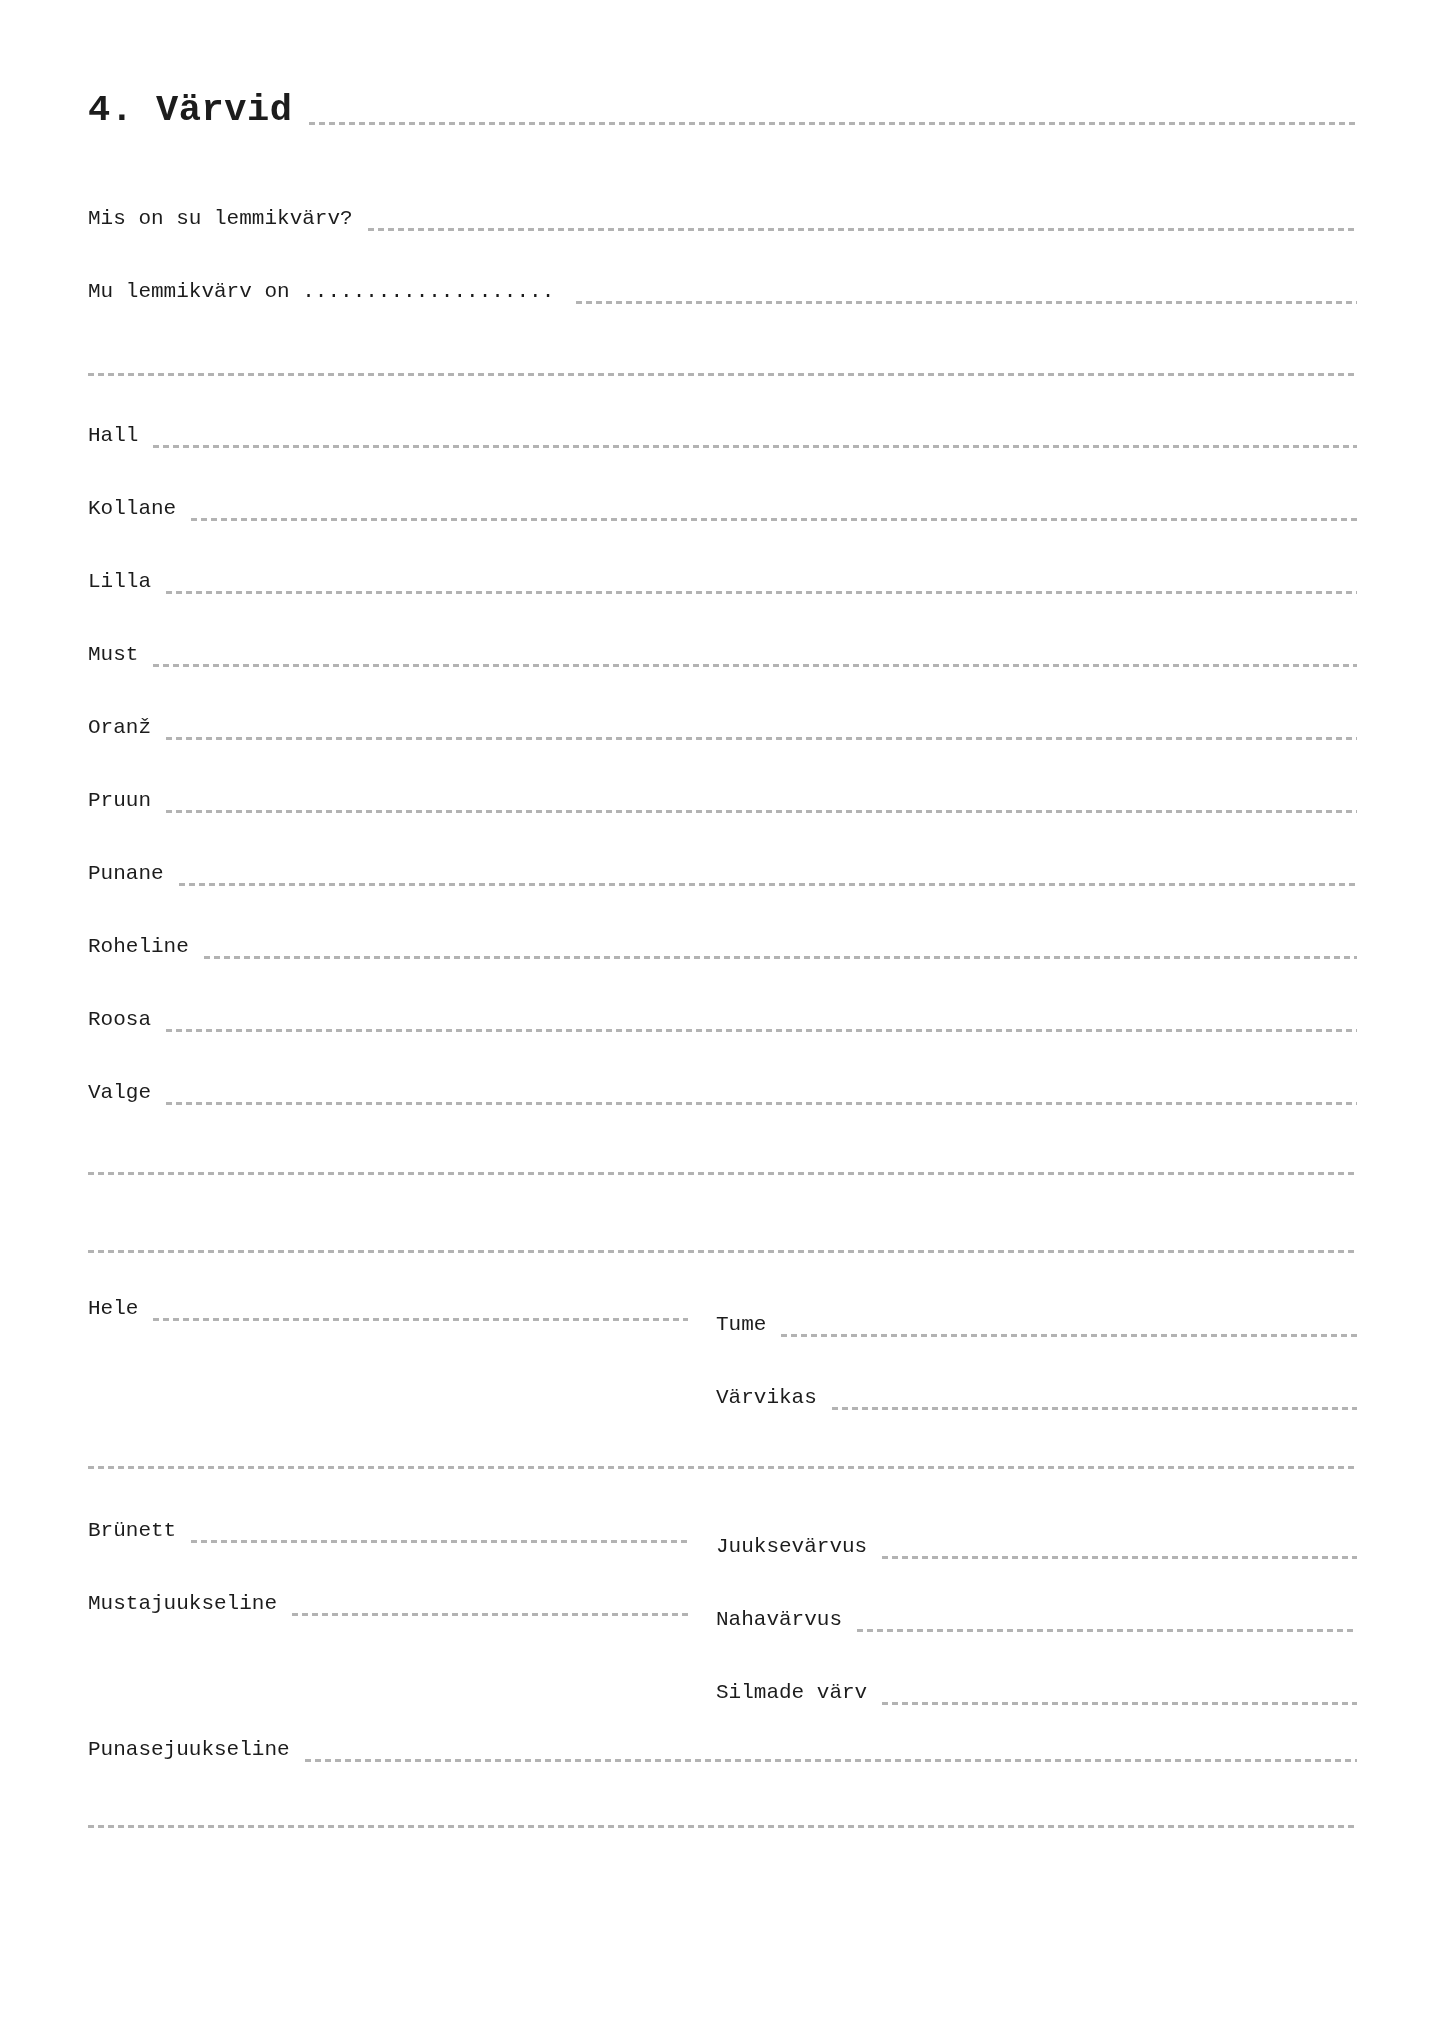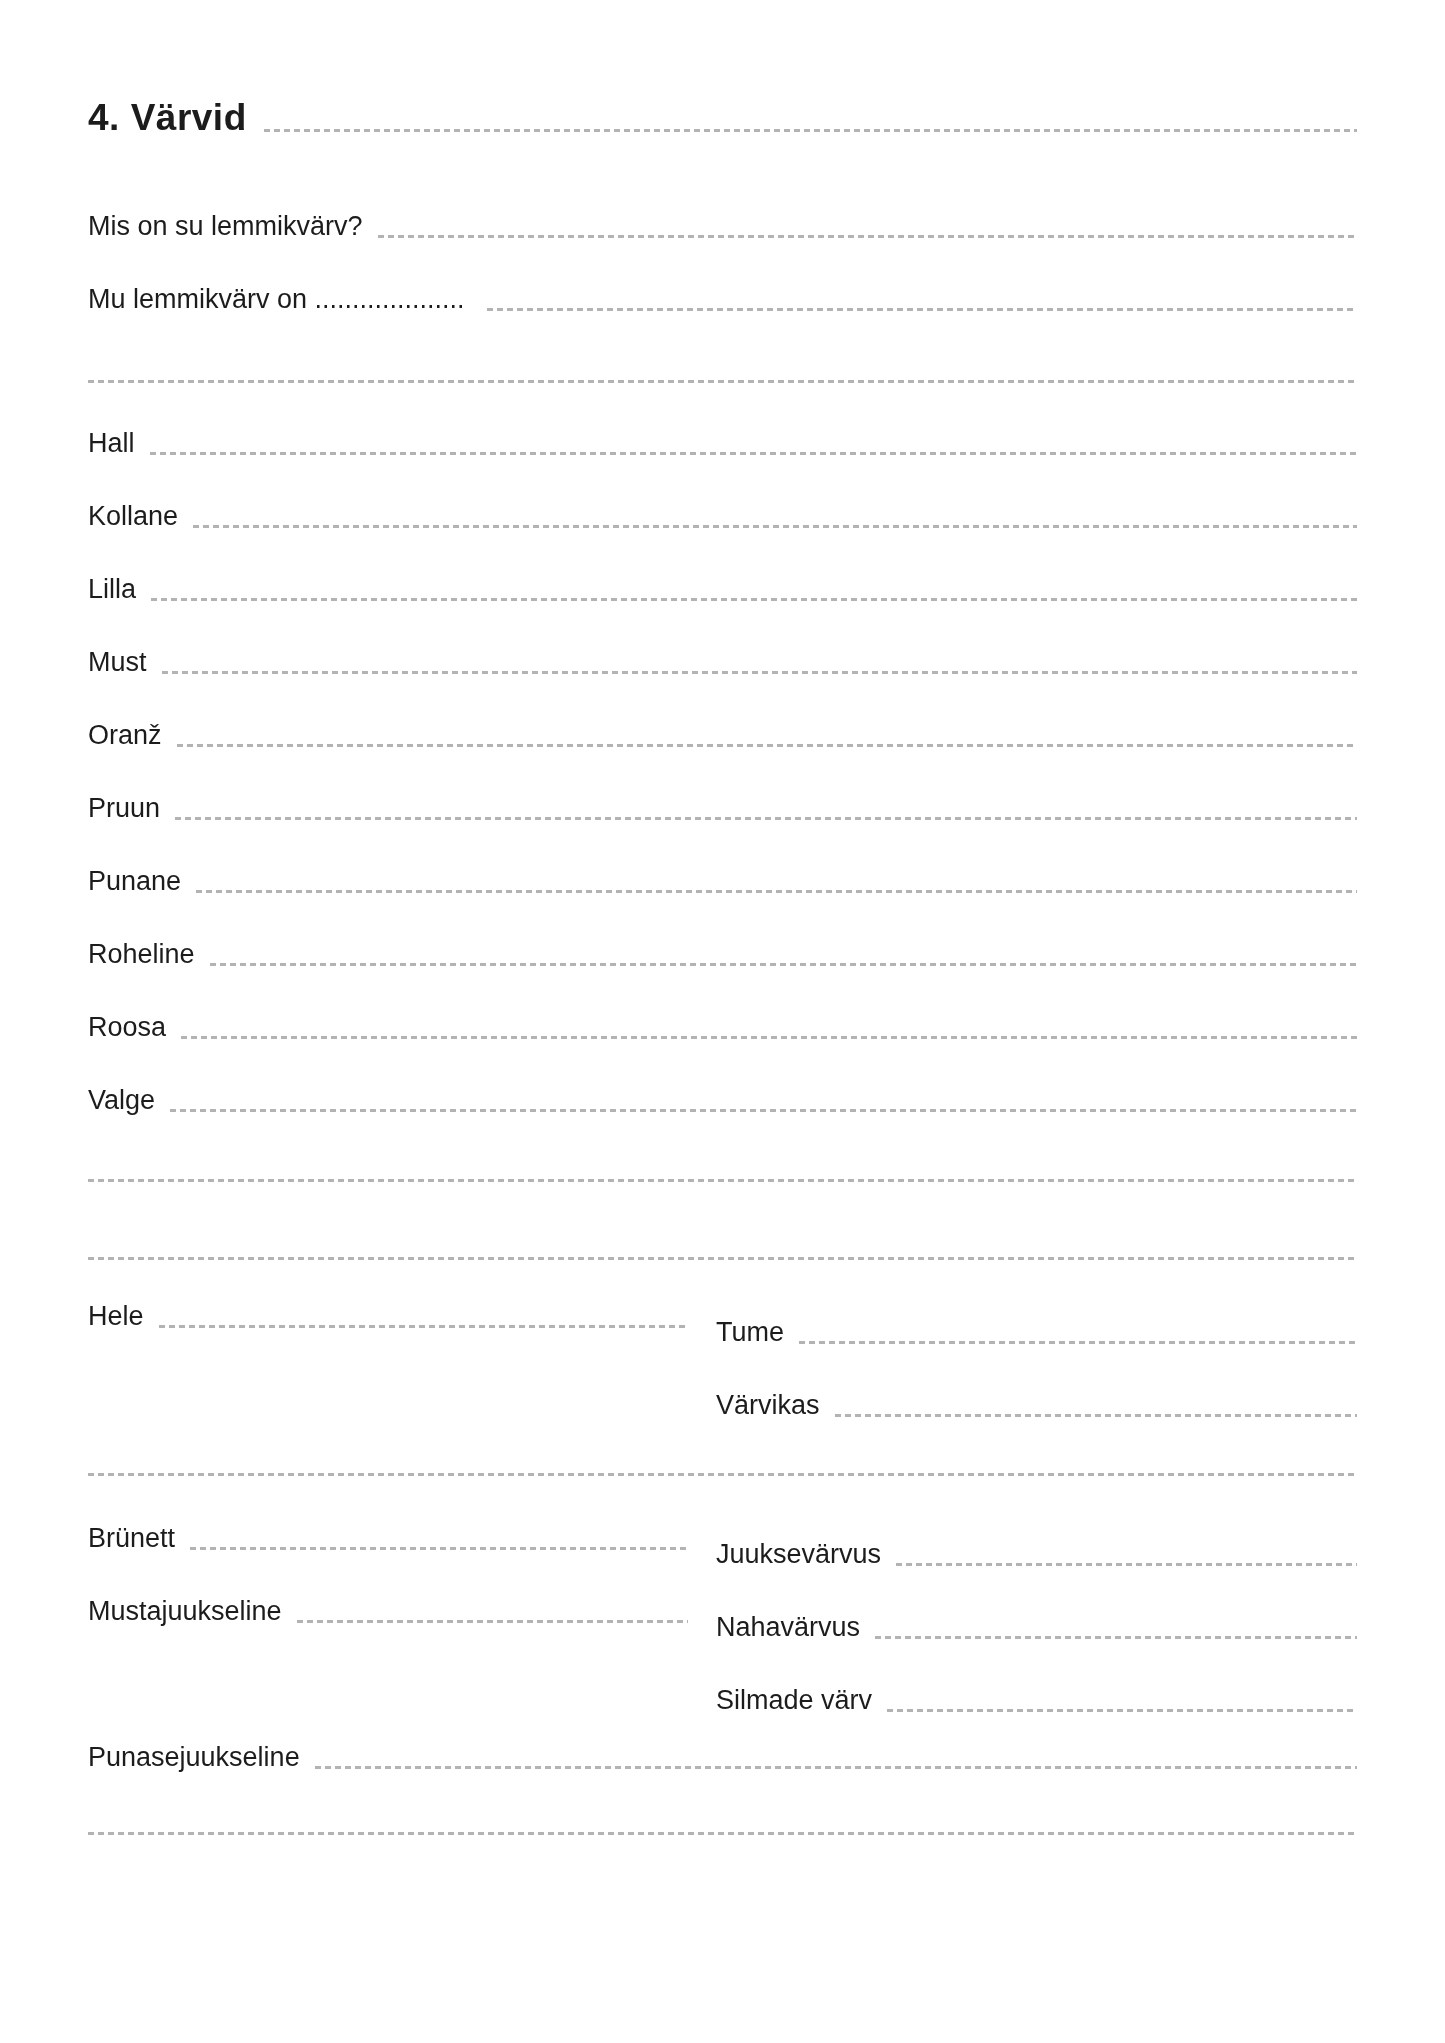--- a/index.html
+++ b/index.html
@@ -8,22 +8,22 @@
     --bg: #ffffff;
   }
   * { margin: 0; padding: 0; box-sizing: border-box; }
   html, body { background: #ffffff; }
   .page {
     position: relative;
     width: 1445px;
     height: 2043px;
     background: var(--bg);
     color: var(--text);
-    font-family: Liberation Sans, sans-serif;
-    padding: 7px 88px;
+    font-family: Liberation Mono, monospace;
+    padding: 0 88px;
     overflow: hidden;
   }
   
   .dash {
     flex: 1;
     height: 3px;
     margin-left: 15px;
     margin-bottom: 5px;
     background-image: repeating-linear-gradient(to right, var(--dash) 0 6px, transparent 6px 10px);
   }
@@ -45,21 +45,21 @@
     letter-spacing: 0.5px;
   }
   .title-row .dash { margin-bottom: 4px; margin-left: 17px; }
 
   .frow {
     display: flex;
     align-items: flex-end;
     height: 73px;
   }
   .label {
-    font-size: 27px;
+    font-size: 21px;
     line-height: 34px;
     white-space: nowrap;
   }
   .frow.question { margin-top: 34px; }
   .frow.answer .dash { margin-left: 22px; }
 
   .sep.s1 { margin-top: 64px; }
   .colors-list .frow:first-child { margin-top: 4px; }
   .sep.s2 { margin-top: 62px; }
   .sep.s3 { margin-top: 75px; }

